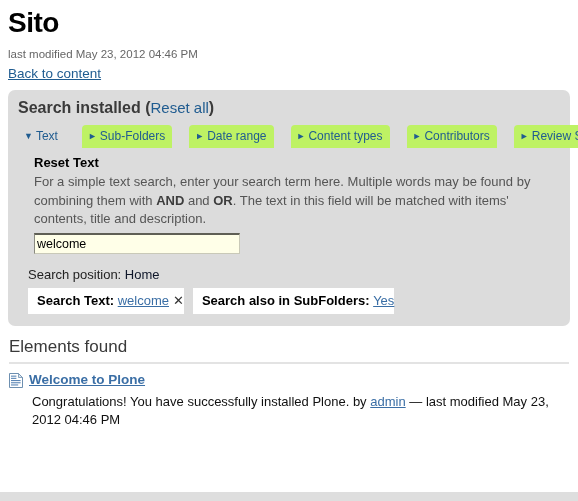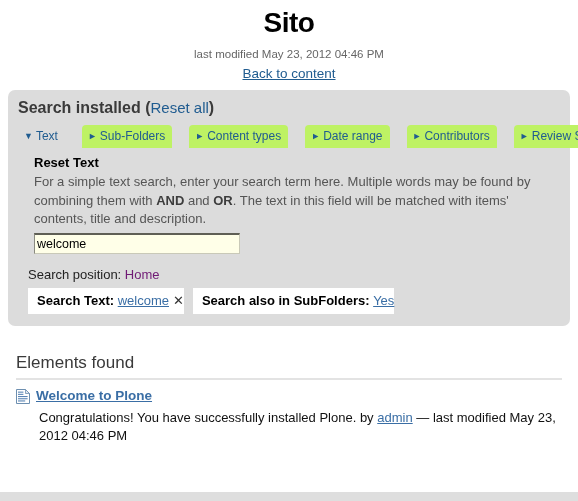--- a/index.html
+++ b/index.html
@@ -13,21 +13,20 @@
     font-family: "Liberation Sans", sans-serif;
     font-size: 13px;
     color: #000000;
     overflow: hidden;
     position: relative;
   }
 
   
   .page-header {
     padding: 8px 8px 0 8px;
-    text-align: center;
   }
   .page-title {
     font-size: 28px;
     font-weight: bold;
     color: #000000;
     letter-spacing: -0.5px;
     line-height: 1.1;
     margin: 0 0 9px 0;
   }
   .doc-byline {
@@ -135,21 +134,21 @@
     display: block;
   }
 
   
   .search-position {
     font-size: 13px;
     color: #222222;
     margin: 13px 0 6px 10px;
   }
   .search-position a {
-    color: #701a75;
+    color: #0f172a;
     cursor: pointer;
   }
 
   
   .pill-row {
     display: flex;
     gap: 9px;
     margin-left: 10px;
   }
   .pill {
@@ -170,22 +169,22 @@
   .pill .remove-x {
     color: #333333;
     font-weight: normal;
     margin-left: 4px;
     cursor: pointer;
     font-size: 13px;
   }
 
   
   .results-section {
-    padding: 0 16px;
-    margin-top: 28px;
+    padding: 0 9px;
+    margin-top: 12px;
   }
   .results-heading {
     font-size: 17px;
     font-weight: normal;
     color: #3a3a3a;
     margin: 0 0 5px 0;
     line-height: 1.1;
   }
   .results-rule {
     height: 2px;
@@ -250,24 +249,24 @@
   </div>
 
   <div class="criteria-tabs">
     <div class="crit-tab active">
       <span class="tri">▼</span><span>Text</span>
     </div>
     <div class="crit-tab">
       <span class="tri">►</span><span>Sub-Folders</span>
     </div>
     <div class="crit-tab">
+      <span class="tri">►</span><span>Date range</span>
+    </div>
+    <div class="crit-tab">
       <span class="tri">►</span><span>Content types</span>
-    </div>
-    <div class="crit-tab">
-      <span class="tri">►</span><span>Date range</span>
     </div>
     <div class="crit-tab">
       <span class="tri">►</span><span>Contributors</span>
     </div>
     <div class="crit-tab">
       <span class="tri">►</span><span>Review State</span>
     </div>
     <div class="crit-tab">
       <span class="tri">►</span><span>Sort</span>
     </div>

